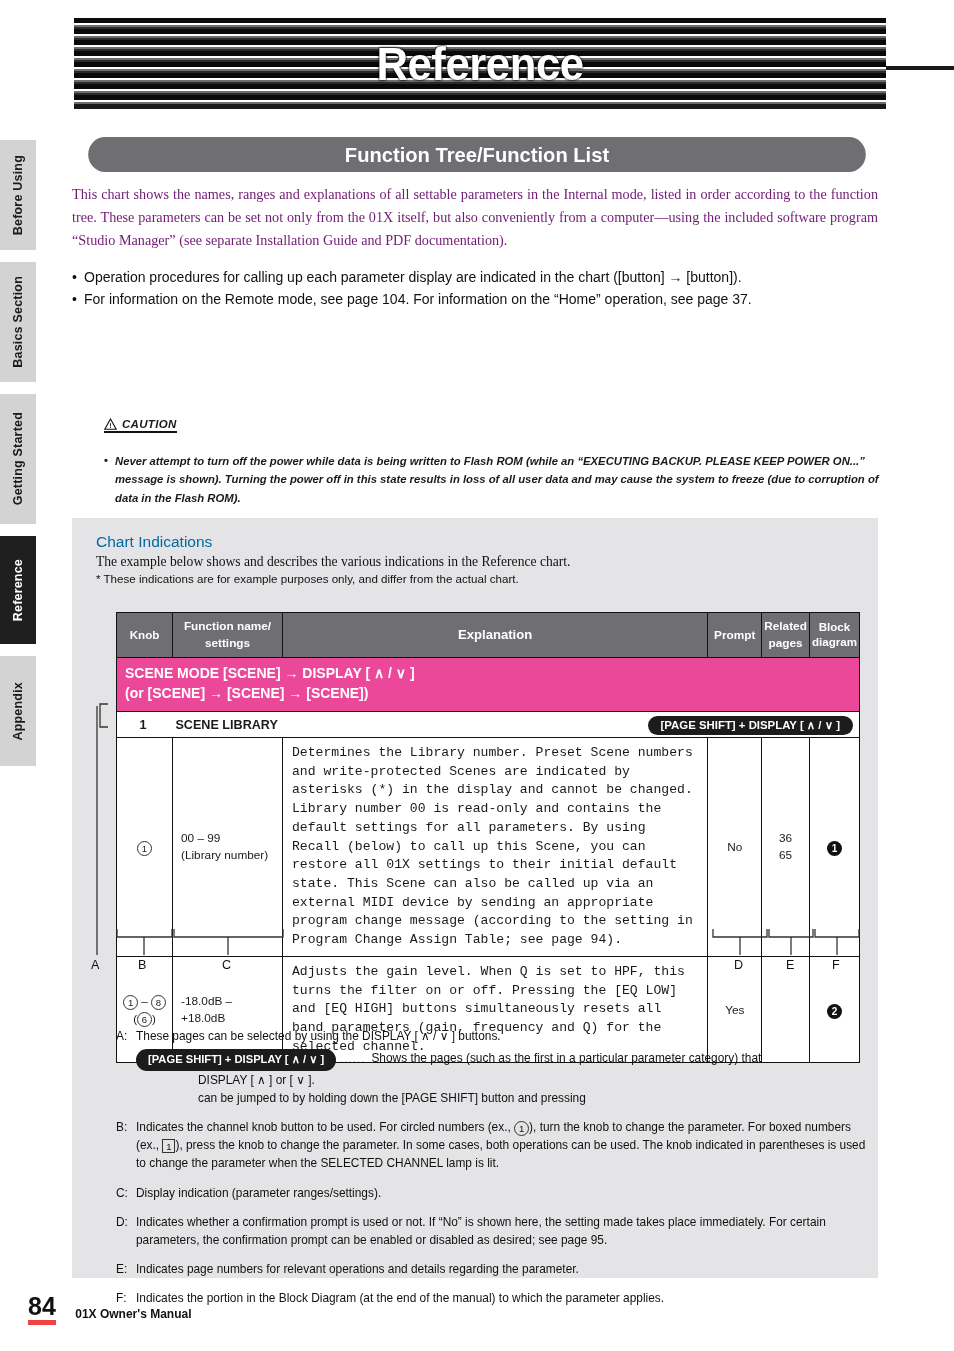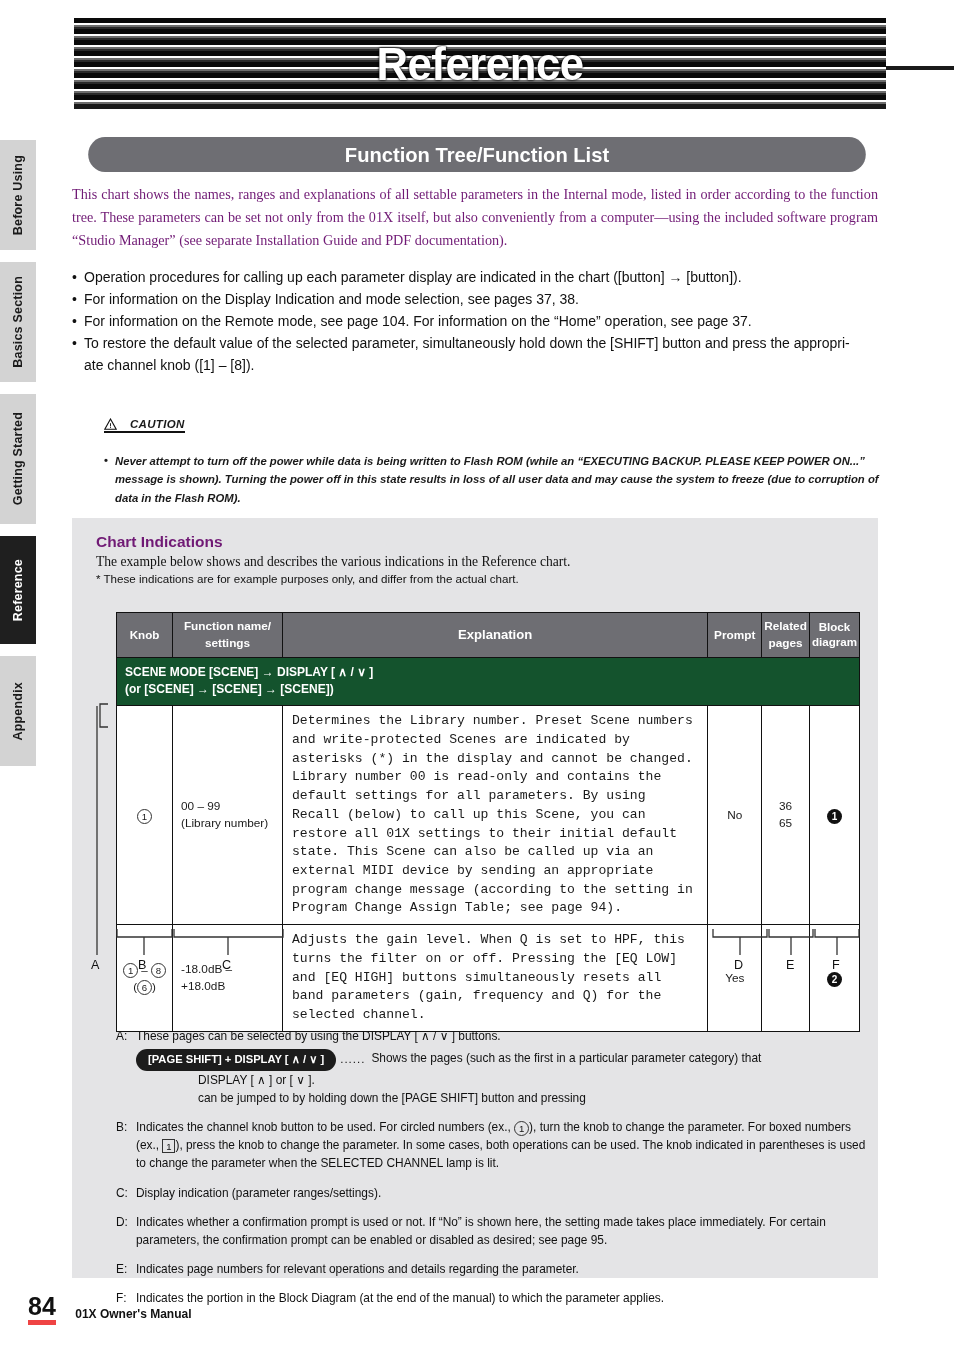--- a/index.html
+++ b/index.html
@@ -87,21 +87,21 @@
     margin-bottom:0px;
   }
   .bullet::before {
     content:"•"; position:absolute; left:0; top:0;
   }
   .bullet .cont { display:block; padding-left:0px; }
 
   
   #caution { position:absolute; left:104px; top:378px; width:790px; }
   #caution-head {
-    display:inline-flex; align-items:center; gap:13px;
+    display:inline-flex; align-items:center; gap:5px;
     border-bottom:2.5px solid #111; padding-bottom:1px;margin-top:40px;
   }
   #caution-head .tri {
     width:13px; height:12px; display:inline-block; position:relative;
   }
   #caution-head .tri svg { display:block; }
   #caution-head .lbl {
     font-size:11.5px; font-weight:bold; font-style:italic; letter-spacing:.3px;
   }
   #caution-body {
@@ -111,21 +111,21 @@
   #caution-body::before { content:"•"; position:absolute; left:0; top:-1px; font-style:normal; }
 
   
   #panel {
     position:absolute; left:72px; top:518px; width:806px; height:760px;
     background:#e4e4e6;
   }
 
   #ci-title {
     position:absolute; left:96px; top:533px;
-    font-size:15.5px; font-weight:bold; color:#701a75;
+    font-size:15.5px; font-weight:normal; color:#0369a1;
   }
   #ci-sub {
     position:absolute; left:96px; top:554px;
     font-family:"Liberation Serif", serif; font-size:13.6px; color:#111;
   }
   #ci-note {
     position:absolute; left:96px; top:572px;
     font-size:11.6px; color:#111;
   }
 
@@ -137,22 +137,22 @@
   }
   #chart-table td, #chart-table th { border:1px solid #111; padding:0; }
 
   .hdr {
     background:#6e6e73; color:#ffffff;
     font-size:11.6px; font-weight:bold; text-align:center;
     vertical-align:middle; line-height:1.28;
     padding:5px 2px !important;
   }
   .mode-row {
-    background:#14532d; color:#ffffff;
-    font-size:12px; font-weight:bold;
+    background:#ec4899; color:#ffffff;
+    font-size:14px; font-weight:bold;
     padding:6px 8px 7px 8px !important;
     line-height:1.42;
   }
   .sec-row {
     background:#ffffff;
     padding:3px 8px !important;
     height:26px;
     position:relative;
   }
   .sec-num { font-size:12.6px; font-weight:bold; display:inline-block; width:36px; text-align:center;}
@@ -248,26 +248,21 @@
   <div id="banner-title">Reference</div>
 </div>
 <div id="banner-rule2"></div>
 
 <div id="section-pill">Function Tree/Function List</div>
 
 <div id="intro">This chart shows the names, ranges and explanations of all settable parameters in the Internal mode, listed in order according to the function tree.  These parameters can be set not only from the 01X itself, but also conveniently from a computer—using the included software program “Studio Manager” (see separate Installation Guide and PDF documentation).</div>
 
 <div id="bullets">
   <div class="bullet">Operation procedures for calling up each parameter display are indicated in the chart ([button] → [button]).</div>
-  <div class="bullet">For information on the Display Indication and mode selection, see pages 37, 38.</div>
   <div class="bullet">For information on the Remote mode, see page 104. For information on the “Home” operation, see page 37.</div>
-  <div class="bullet">
-    <span>To restore the default value of the selected parameter, simultaneously hold down the [SHIFT] button and press the appropri-</span>
-    <span class="cont">ate channel knob ([1] – [8]).</span>
-  </div>
 </div>
 
 <div id="caution">
   <div id="caution-head">
     <span class="tri">
       <svg width="13" height="12" viewBox="0 0 13 12">
           <path d="M6.5 1 L12.2 11.2 L0.8 11.2 Z" fill="none" stroke="#111" stroke-width="1.1"></path>
           <rect x="6.05" y="5.2" width="0.9" height="3.2" fill="#111"></rect>
           <rect x="6.05" y="9.1" width="0.9" height="0.9" fill="#111"></rect>
         </svg>
@@ -302,20 +297,27 @@
       <div>diagram</div>
     </th>
   </tr>
   <tr>
     <td class="mode-row" colspan="6">
       <div>SCENE MODE     [SCENE] → DISPLAY [ ∧ / ∨ ]</div>
       <div>(or [SCENE] → [SCENE] → [SCENE])</div>
     </td>
   </tr>
   <tr>
+    <td class="sec-row" colspan="6">
+      <span class="sec-num">1</span>
+      <span class="sec-name">SCENE LIBRARY</span>
+      <span class="pill-badge">[PAGE SHIFT] + DISPLAY [ ∧ / ∨ ]</span>
+    </td>
+  </tr>
+  <tr>
     <td class="c-knob">
       <span class="circnum">1</span>
     </td>
     <td class="c-fn">
       <div>00 – 99</div>
       <div>(Library number)</div>
     </td>
     <td class="c-exp">Determines the Library number.  Preset Scene numbers and write-protected Scenes are indicated by asterisks (*) in the display and cannot be changed. Library number 00 is read-only and contains the default settings for all parameters.  By using Recall (below) to call up this Scene, you can restore all 01X settings to their initial default state.  This Scene can also be called up via an external MIDI device by sending an appropriate program change message (according to the setting in Program Change Assign Table; see page 94).</td>
     <td class="c-prm">No</td>
     <td class="c-rel">

